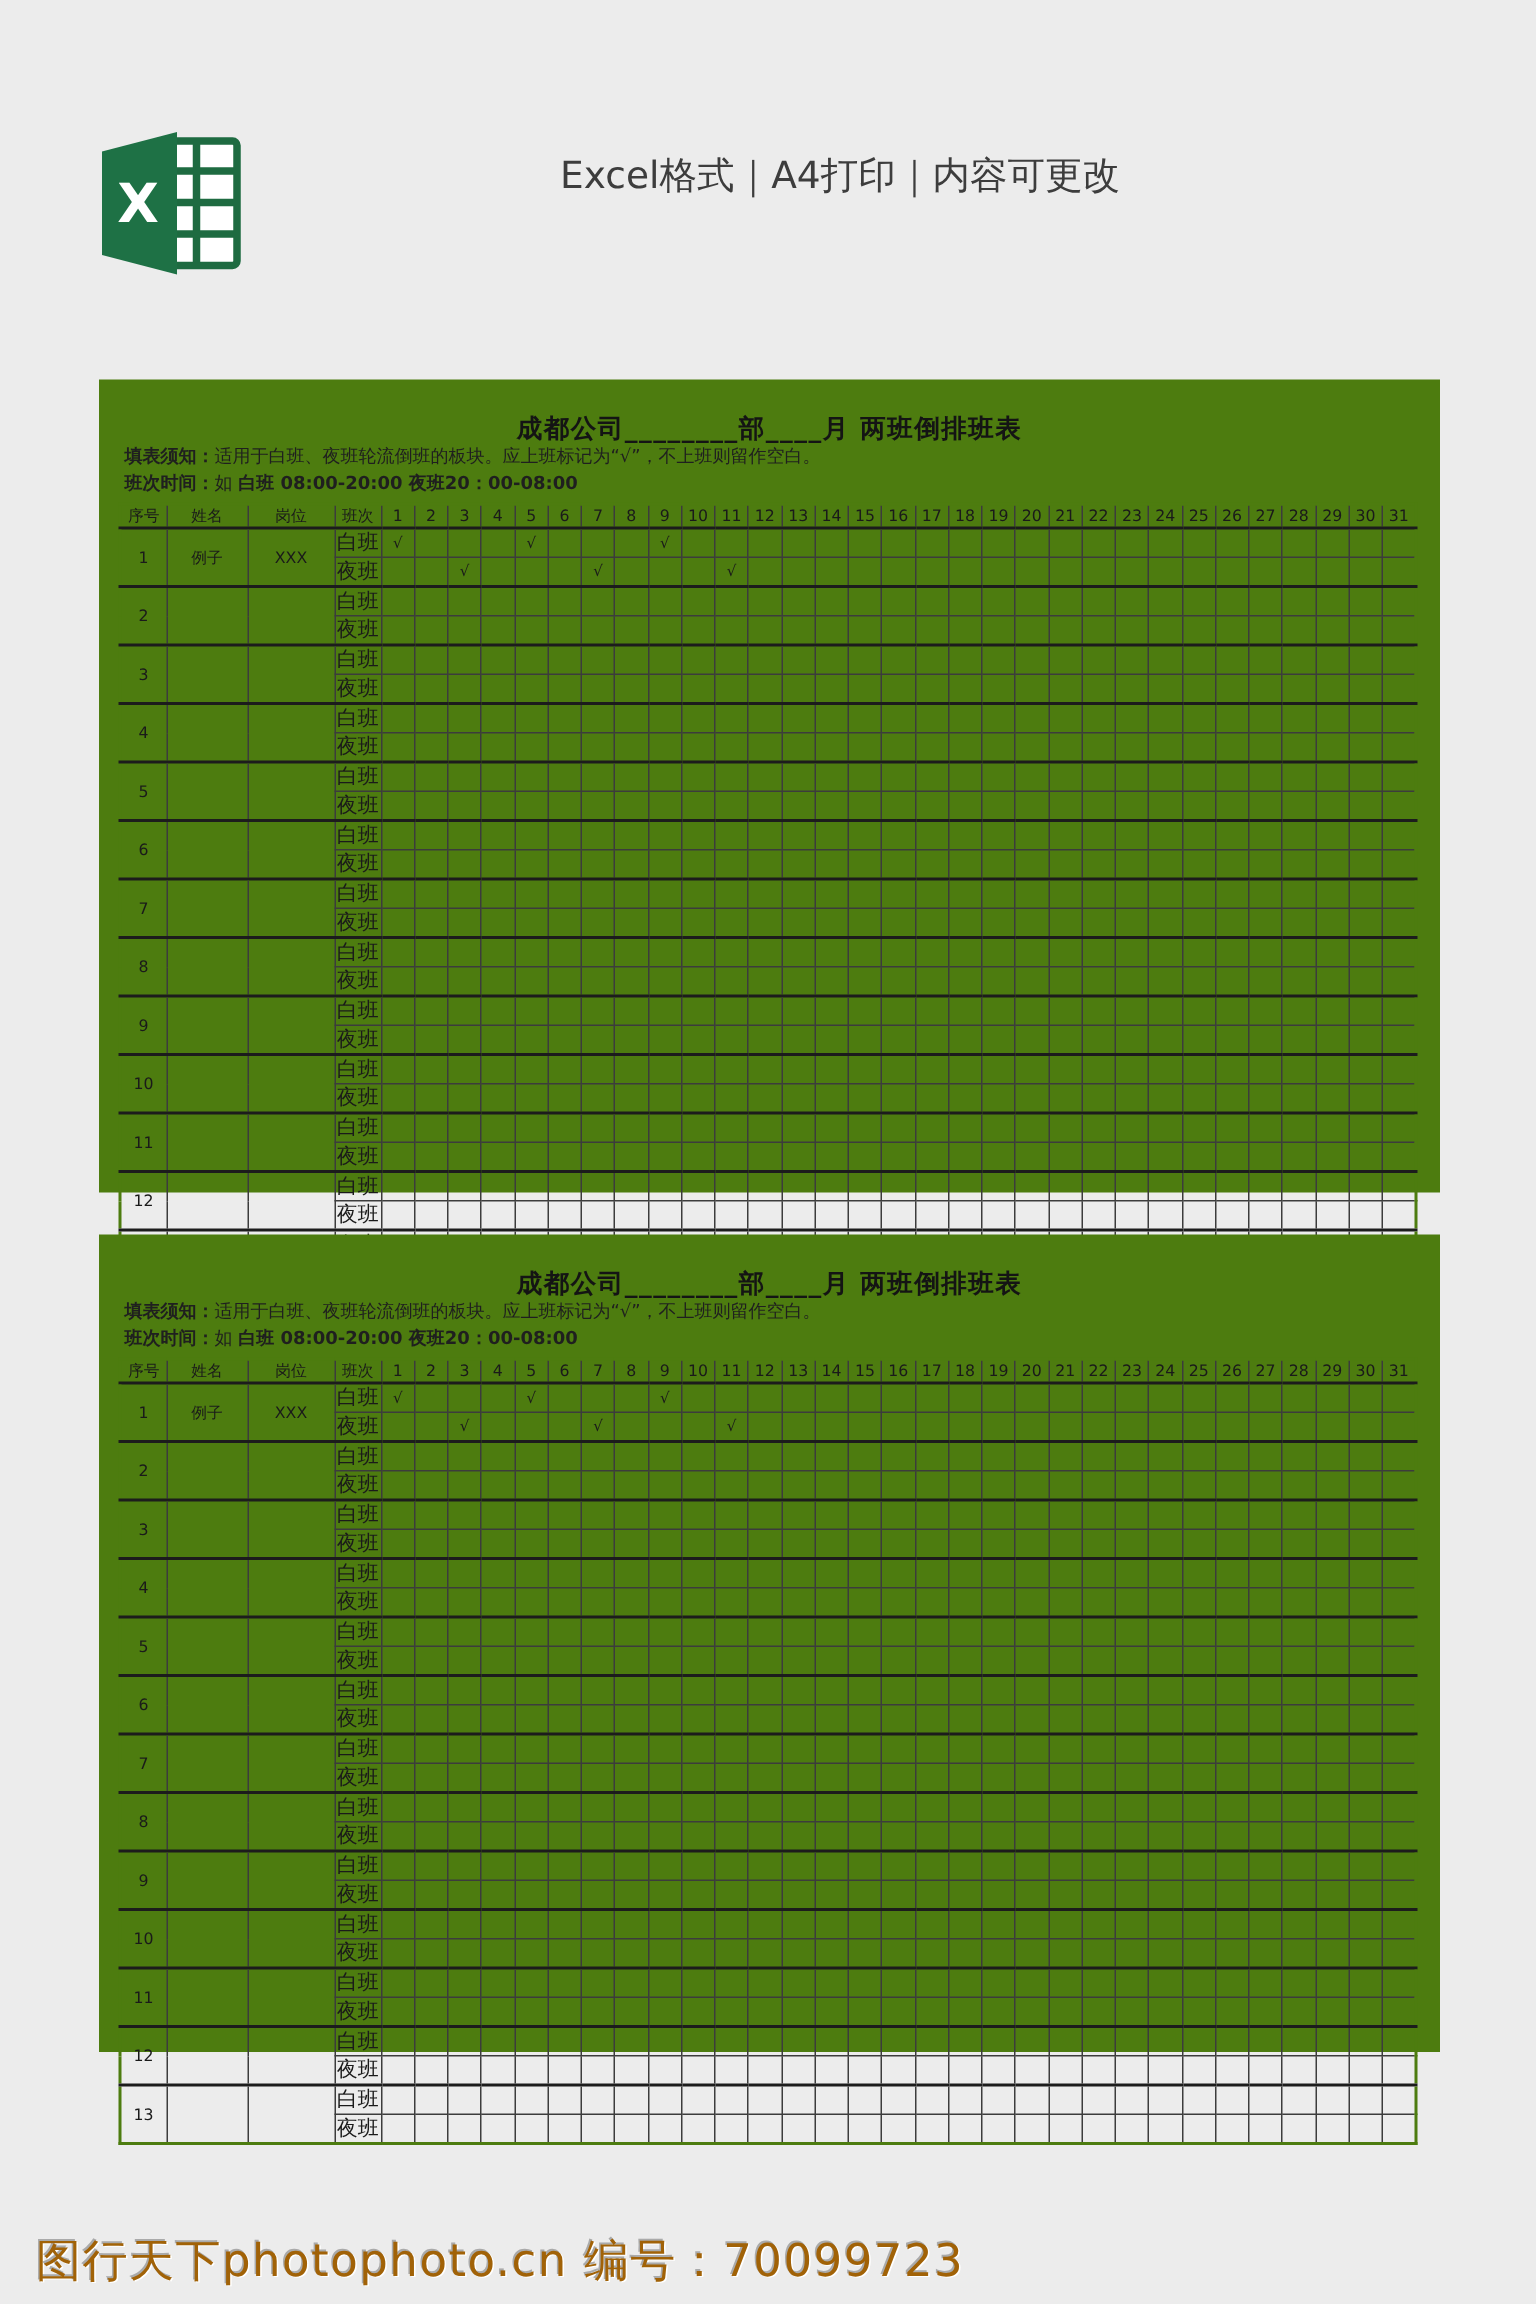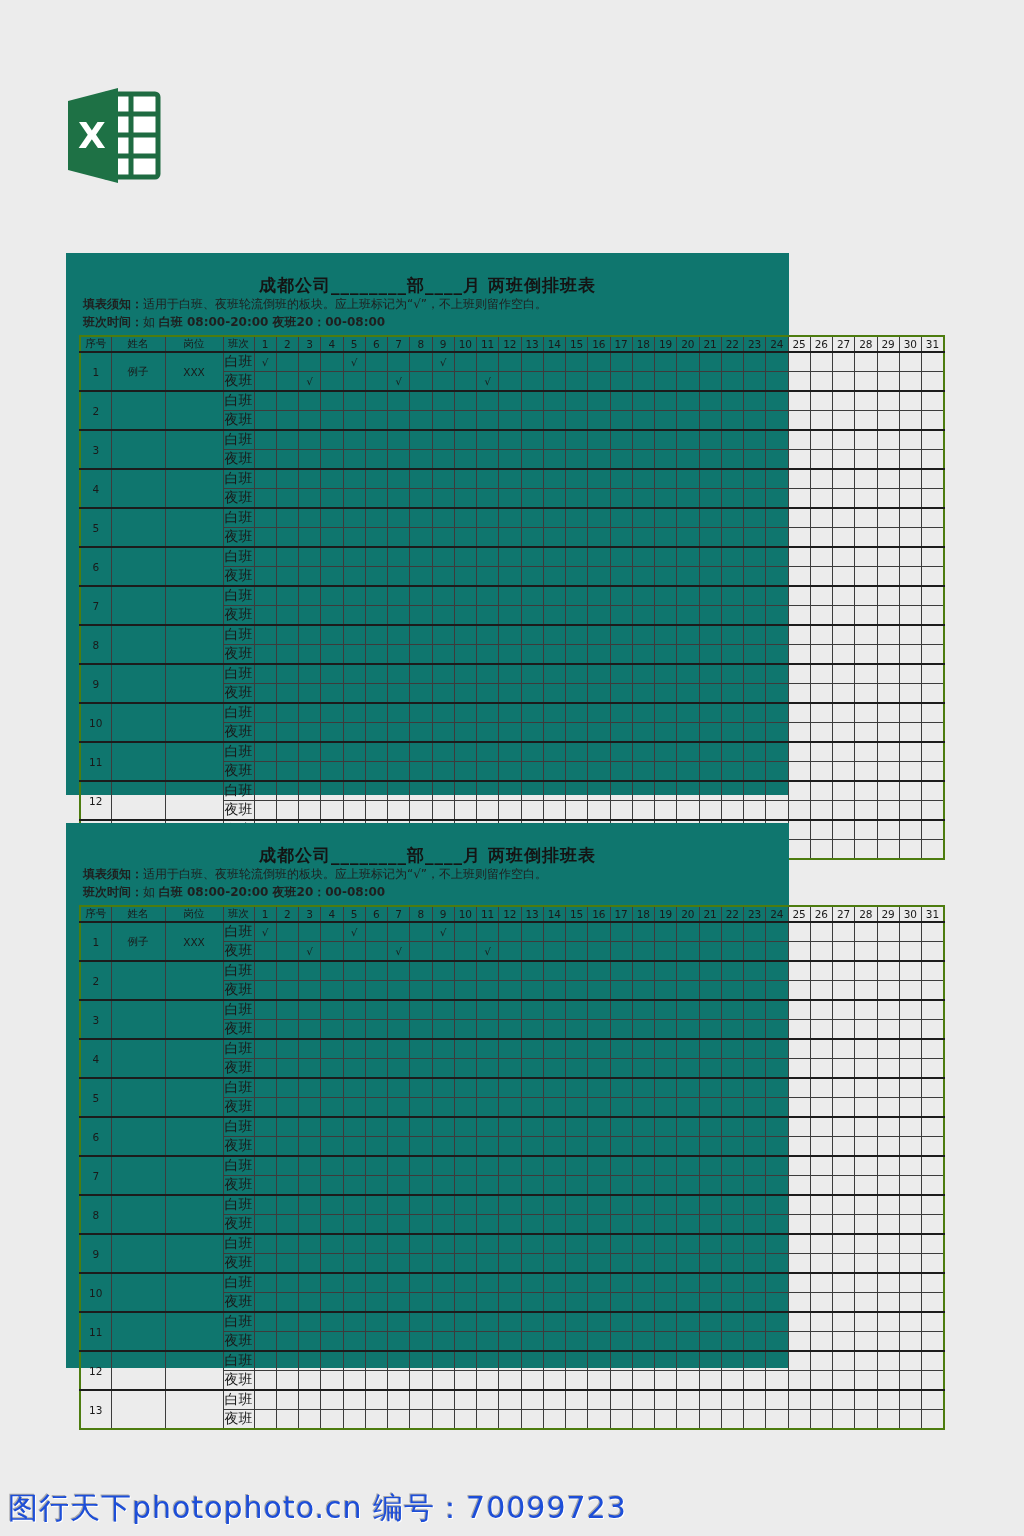--- a/index.html
+++ b/index.html
@@ -21,21 +21,21 @@
   .page-title {
     font-size:38px; line-height:46px; font-weight:bold; color:#2d8659;
     letter-spacing:2px;
   }
   .page-subtitle {
     margin-top:10px; font-size:25px; line-height:30px; color:#3d3d3d;
   }
 
   
   .panel {
-    position:absolute; left:66px; width:723px; background:#0f766e;
+    position:absolute; left:66px; width:894px; background:#4d7c0f;
   }
   #panel-1 { top:253px; height:542px; }
   #panel-2 { top:823px; height:545px; }
 
   .sheet-title {
     padding-top:21px; text-align:center;
     font-size:17px; font-weight:bold; color:#141414; letter-spacing:1px;
   }
   .note { margin-left:17px; font-size:12px; color:#1f1f1f; line-height:15px; }
   .note-1 { }
@@ -58,40 +58,41 @@
   table.schedule td.shift { font-size:14px; }
   table.schedule td.check { font-size:10px; }
   table.schedule tbody tr.grp > td { border-top:2px solid #1c1c1c; }
   col.c-no    { width:31px; }
   col.c-name  { width:54px; }
   col.c-pos   { width:58px; }
   col.c-shift { width:31px; }
 
   
   .watermark {
-    position:absolute; left:8px; top:1489px;
+    position:absolute; left:24px; top:1489px;
     font-size:30px; line-height:38px; letter-spacing:1px;
-    color:#1d4ed8;
+    color:#a16207;
     text-shadow:-1px -1px 0 #aaaaaa, 1px 1px 0 #ffffff;
   }
 </style>
 </head>
 <body>
 
 <svg class="logo" viewBox="0 0 100 97">
   <rect x="42" y="7" width="54" height="83" rx="3" fill="#ffffff" stroke="#1e6b41" stroke-width="5"></rect>
   <line x1="69" y1="9" x2="69" y2="88" stroke="#1e6b41" stroke-width="5"></line>
   <line x1="44" y1="27" x2="94" y2="27" stroke="#1e6b41" stroke-width="5"></line>
   <line x1="44" y1="48" x2="94" y2="48" stroke="#1e6b41" stroke-width="5"></line>
   <line x1="44" y1="69" x2="94" y2="69" stroke="#1e6b41" stroke-width="5"></line>
   <polygon points="6,14 56,1 56,96 6,83" fill="#1e7145"></polygon>
   <text x="30" y="61" text-anchor="middle" font-size="36" font-weight="bold" fill="#ffffff" font-family="'DejaVu Sans',sans-serif">X</text>
 </svg>
 
 <div class="header-text">
+  <div class="page-subtitle">Excel格式｜A4打印｜内容可更改</div>
 </div>
 
 <div class="panel" id="panel-1">
   <div class="sheet-title">成都公司________部____月 两班倒排班表</div>
   <div class="note note-1">
     <b>填表须知：</b><span>适用于白班、夜班轮流倒班的板块。应上班标记为“√”，不上班则留作空白。</span>
   </div>
   <div class="note note-2">
     <b>班次时间：</b><span>如 </span><b>白班 08:00-20:00  夜班20：00-08:00</b>
   </div>

